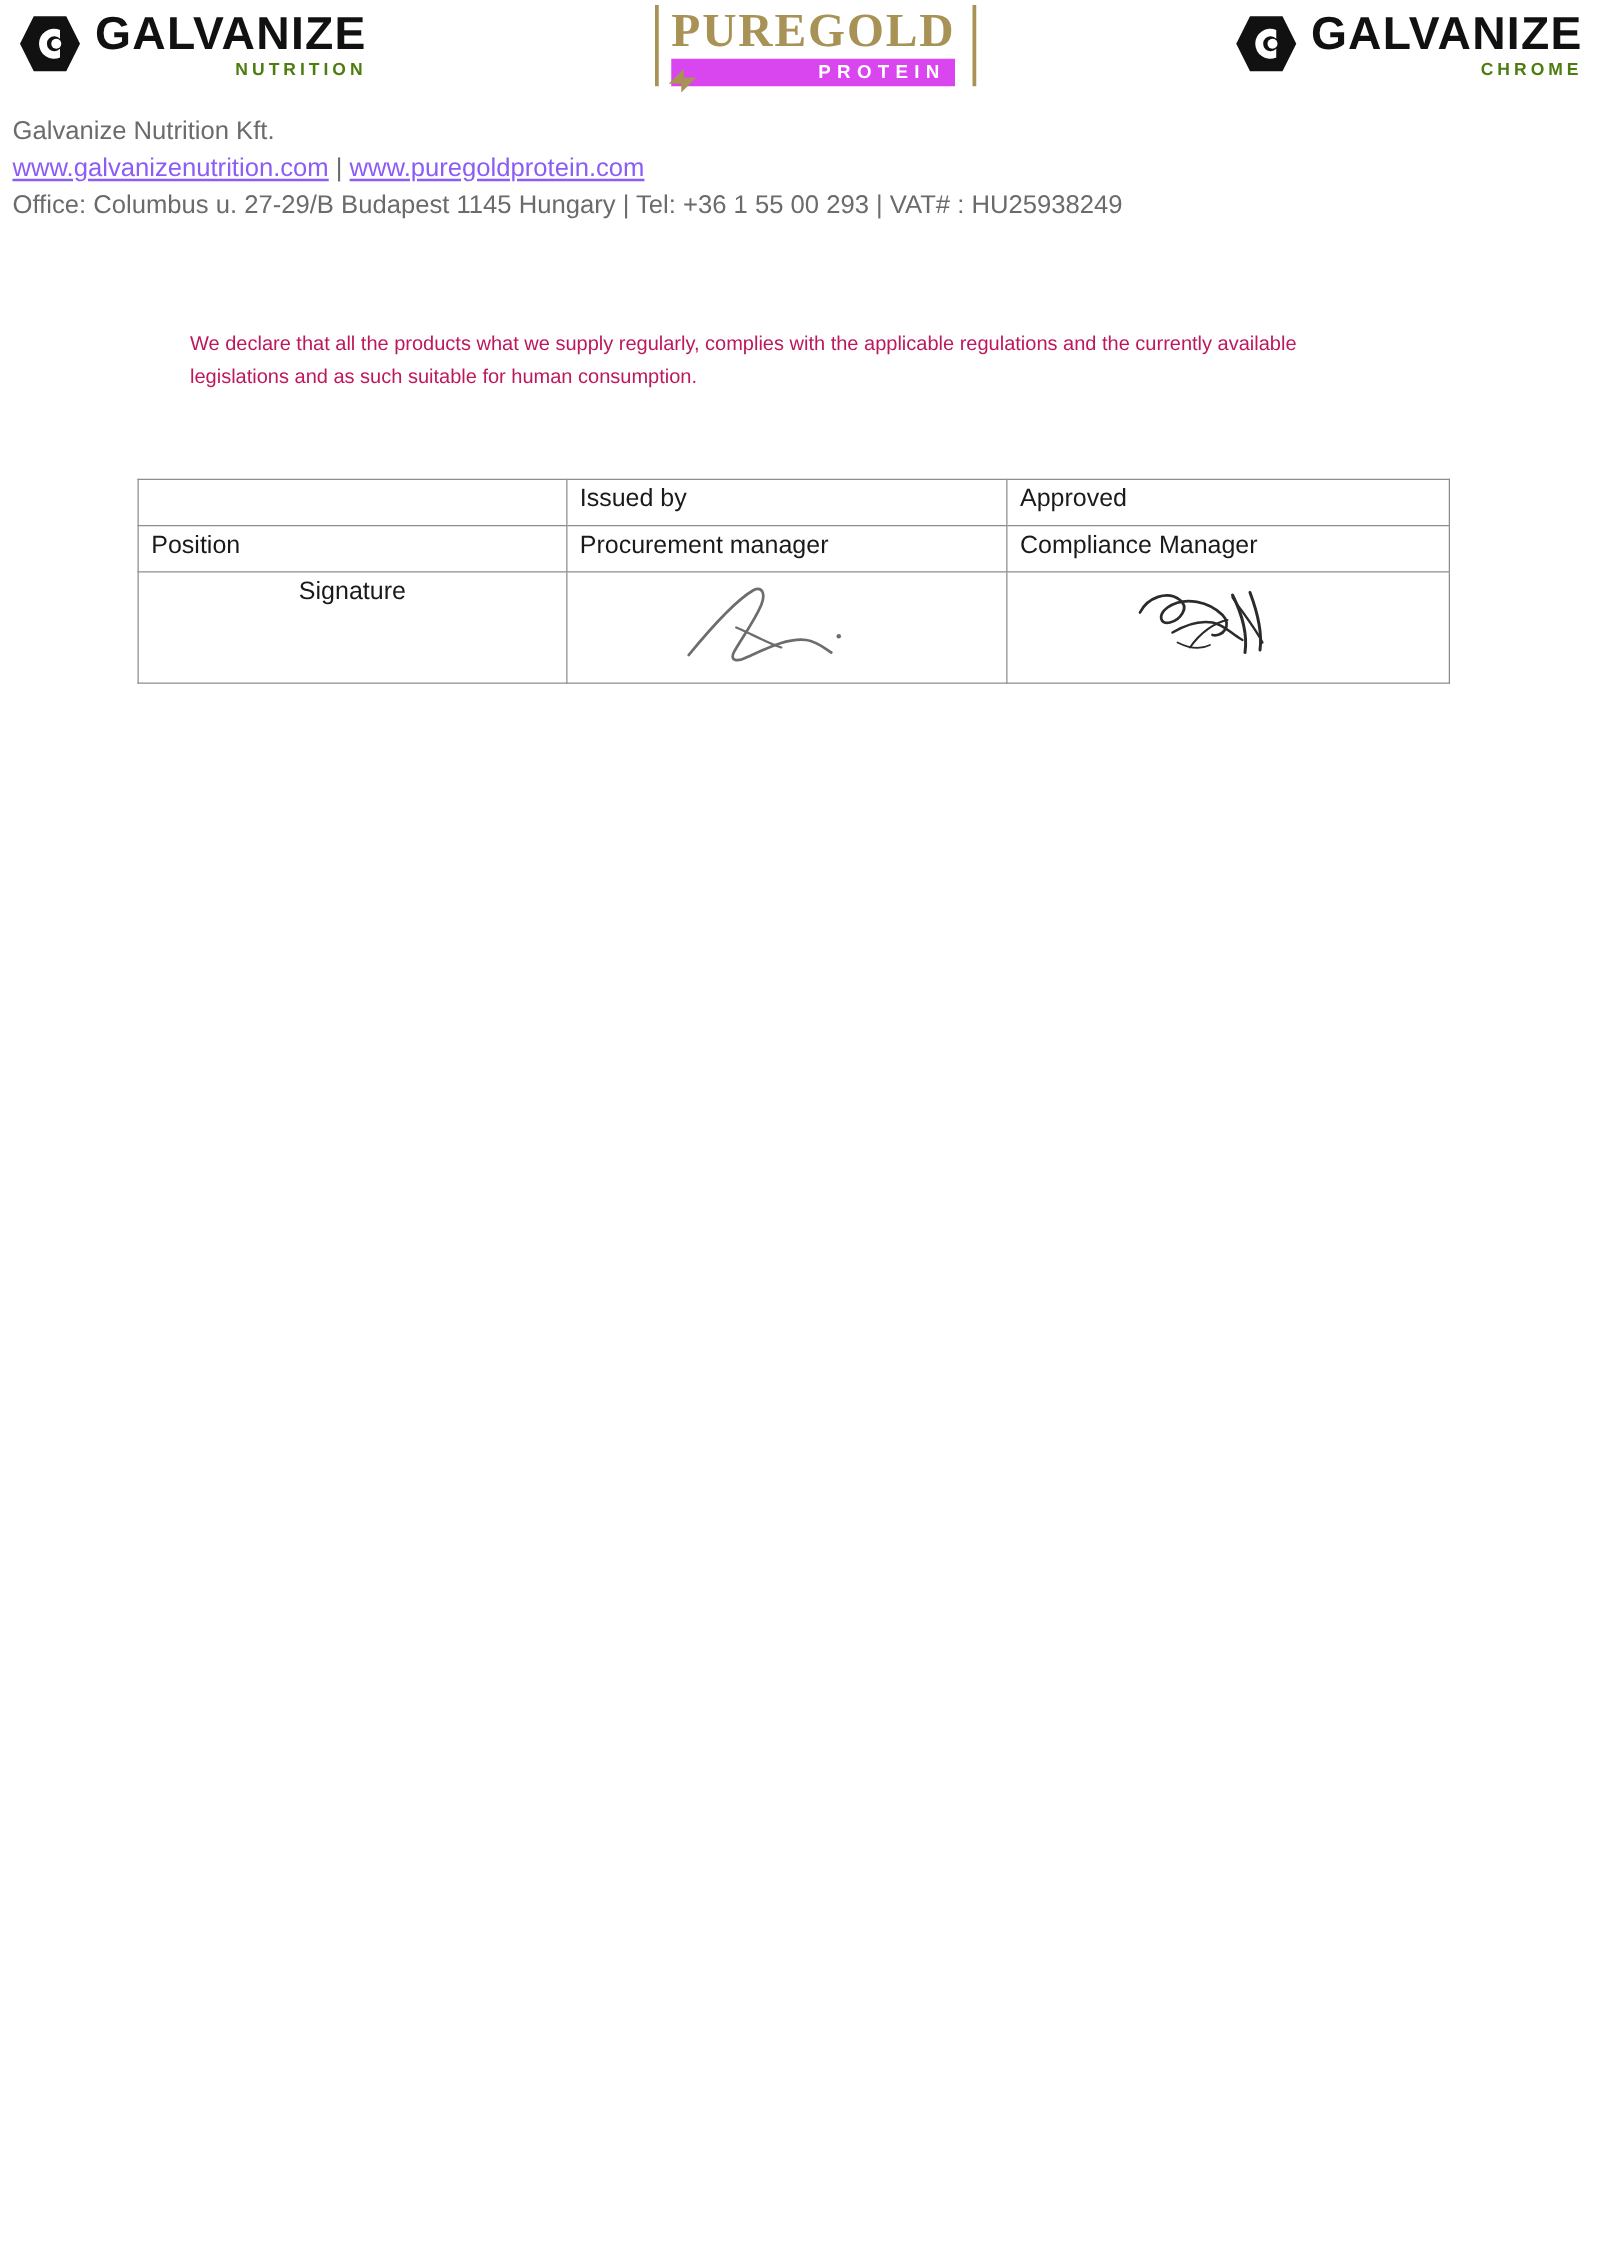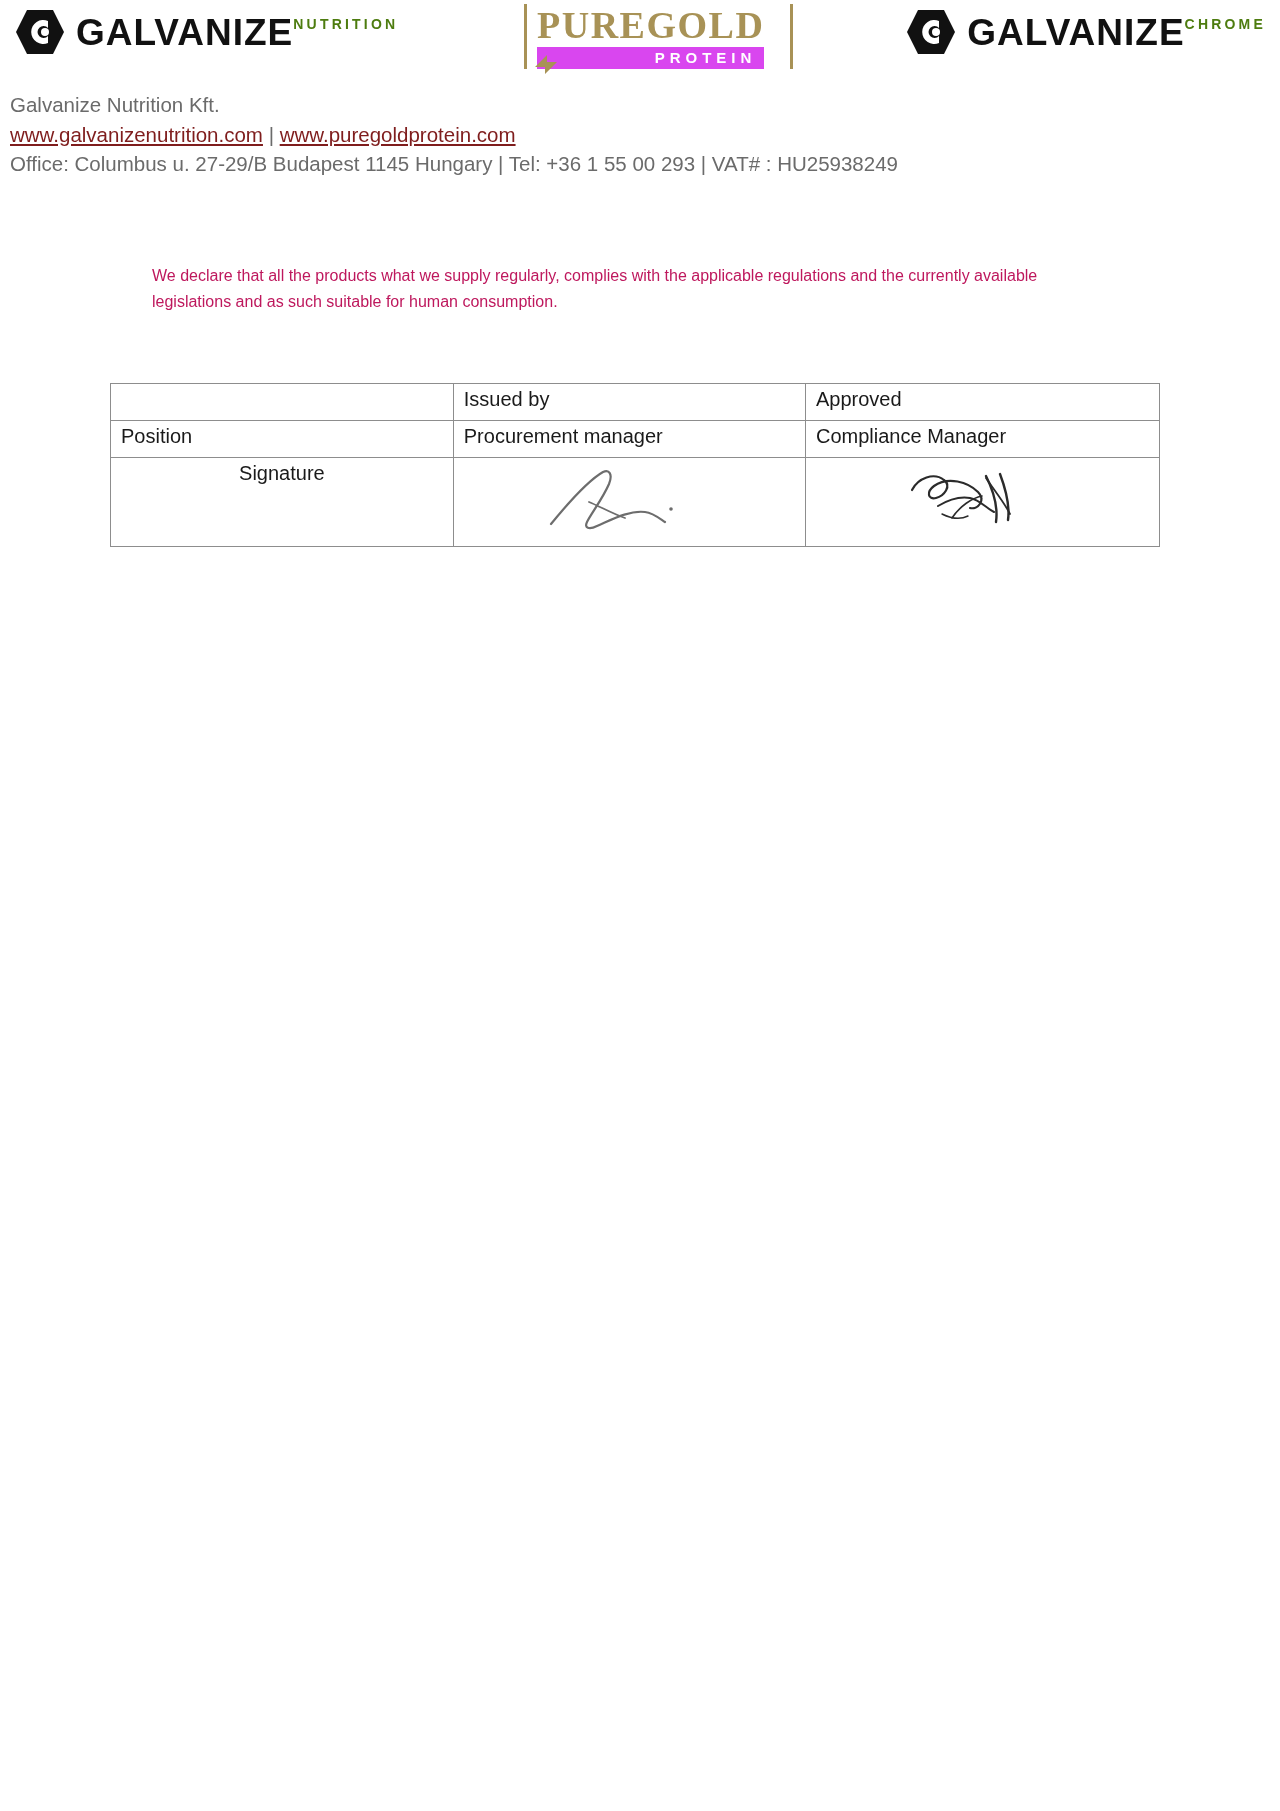--- a/index.html
+++ b/index.html
@@ -47,20 +47,21 @@
   }
   .hex-mark {
     width: 52px;
     height: 48px;
     position: relative;
     flex: none;
   }
   .hex-mark svg { display: block; }
   .galv-word {
     display: flex;
+    flex-direction: column;
     line-height: 1;
   }
   .galv-name {
     font-family: "Liberation Sans", sans-serif;
     font-weight: bold;
     font-size: 37px;
     letter-spacing: 1px;
     color: #111111;
   }
   .galv-sub {
@@ -79,21 +80,21 @@
     left: 50%;
     top: 4px;
     transform: translateX(-50%);
     width: 232px;
     text-align: center;
   }
   .pg-box {
     border: 3px solid #a89256;
     border-top: none;
     border-bottom: none;
-    padding: 2px 26px 0 10px;
+    padding: 2px 14px 0 10px;
     position: relative;
     display: inline-block;
   }
   .pg-top {
     font-family: "Liberation Serif", serif;
     font-weight: bold;
     font-size: 38px;
     letter-spacing: 1.5px;
     color: #a89256;
     line-height: 1.05;
@@ -121,21 +122,21 @@
 
   
   .company-info {
     margin: 10px 0 0 10px;
     font-family: "Liberation Sans", sans-serif;
     font-size: 20.5px;
     color: #6b6b6b;
     line-height: 1.45;
   }
   .company-info .line-links a {
-    color: #7f1d1d;
+    color: #8b5cf6;
     text-decoration: underline;
   }
   .company-info .sep {
     color: #6b6b6b;
   }
 
   
   .declaration {
     margin: 84px 0 0 152px;
     width: 960px;

